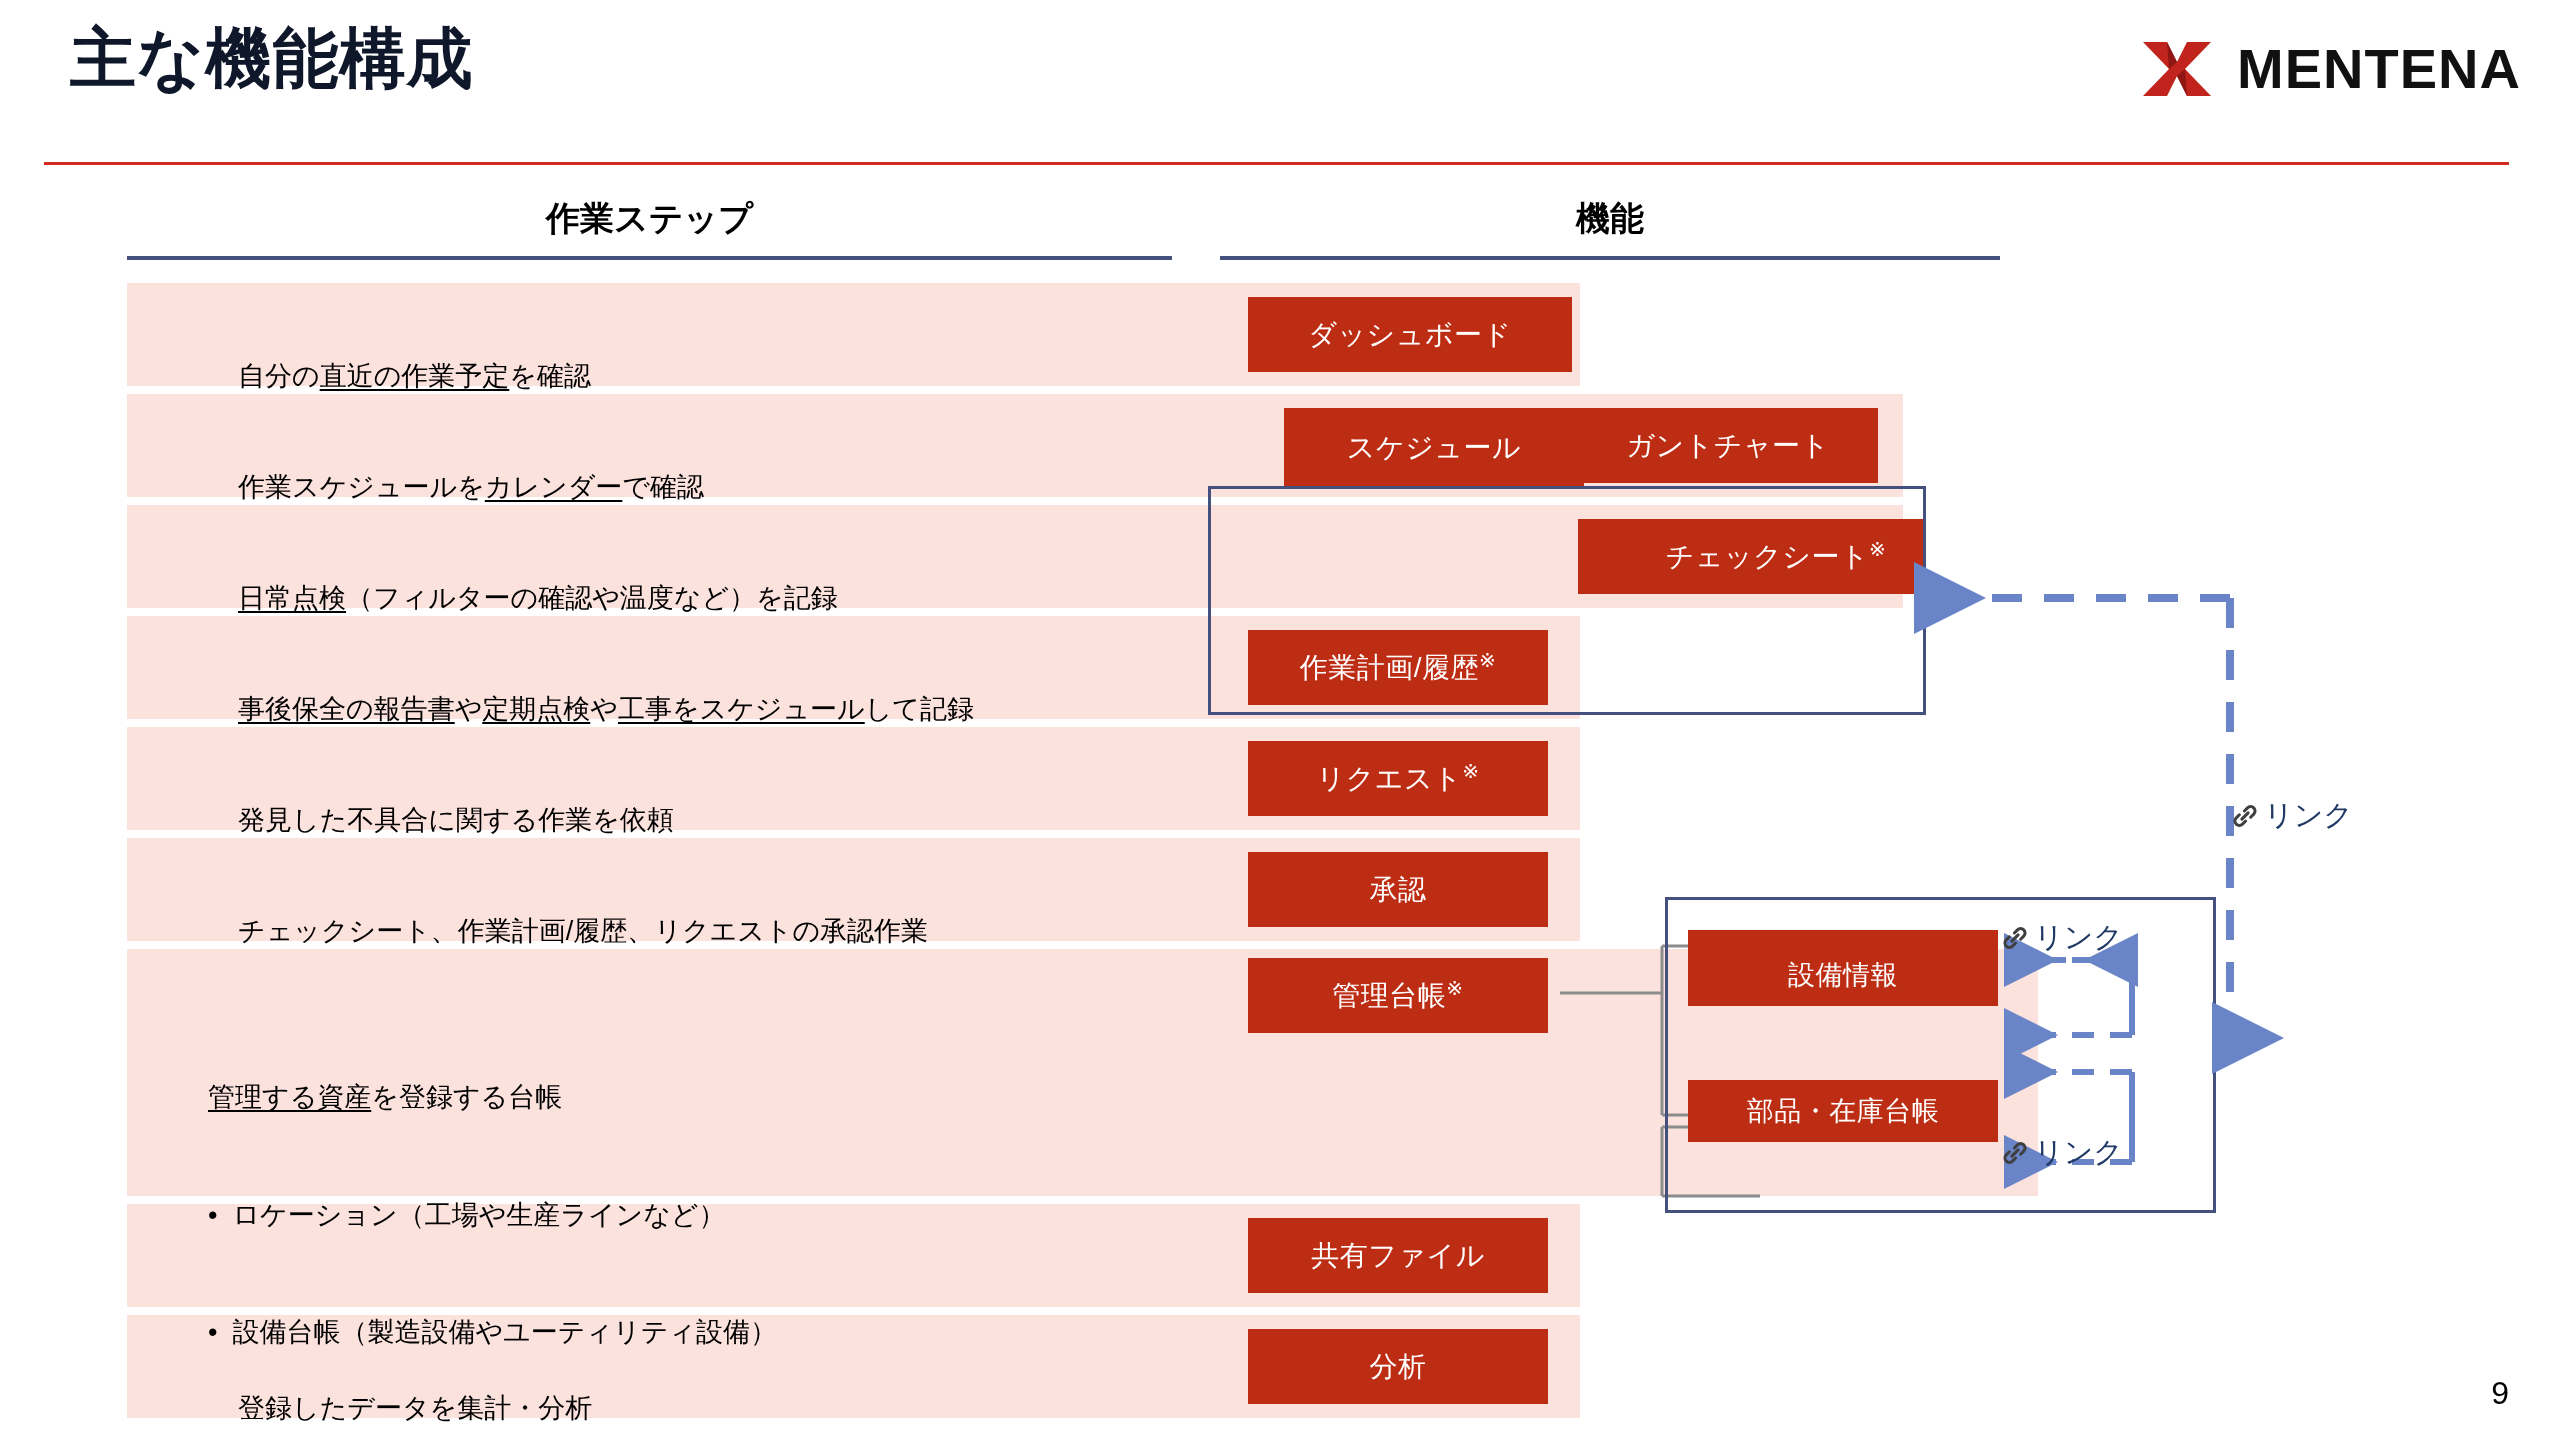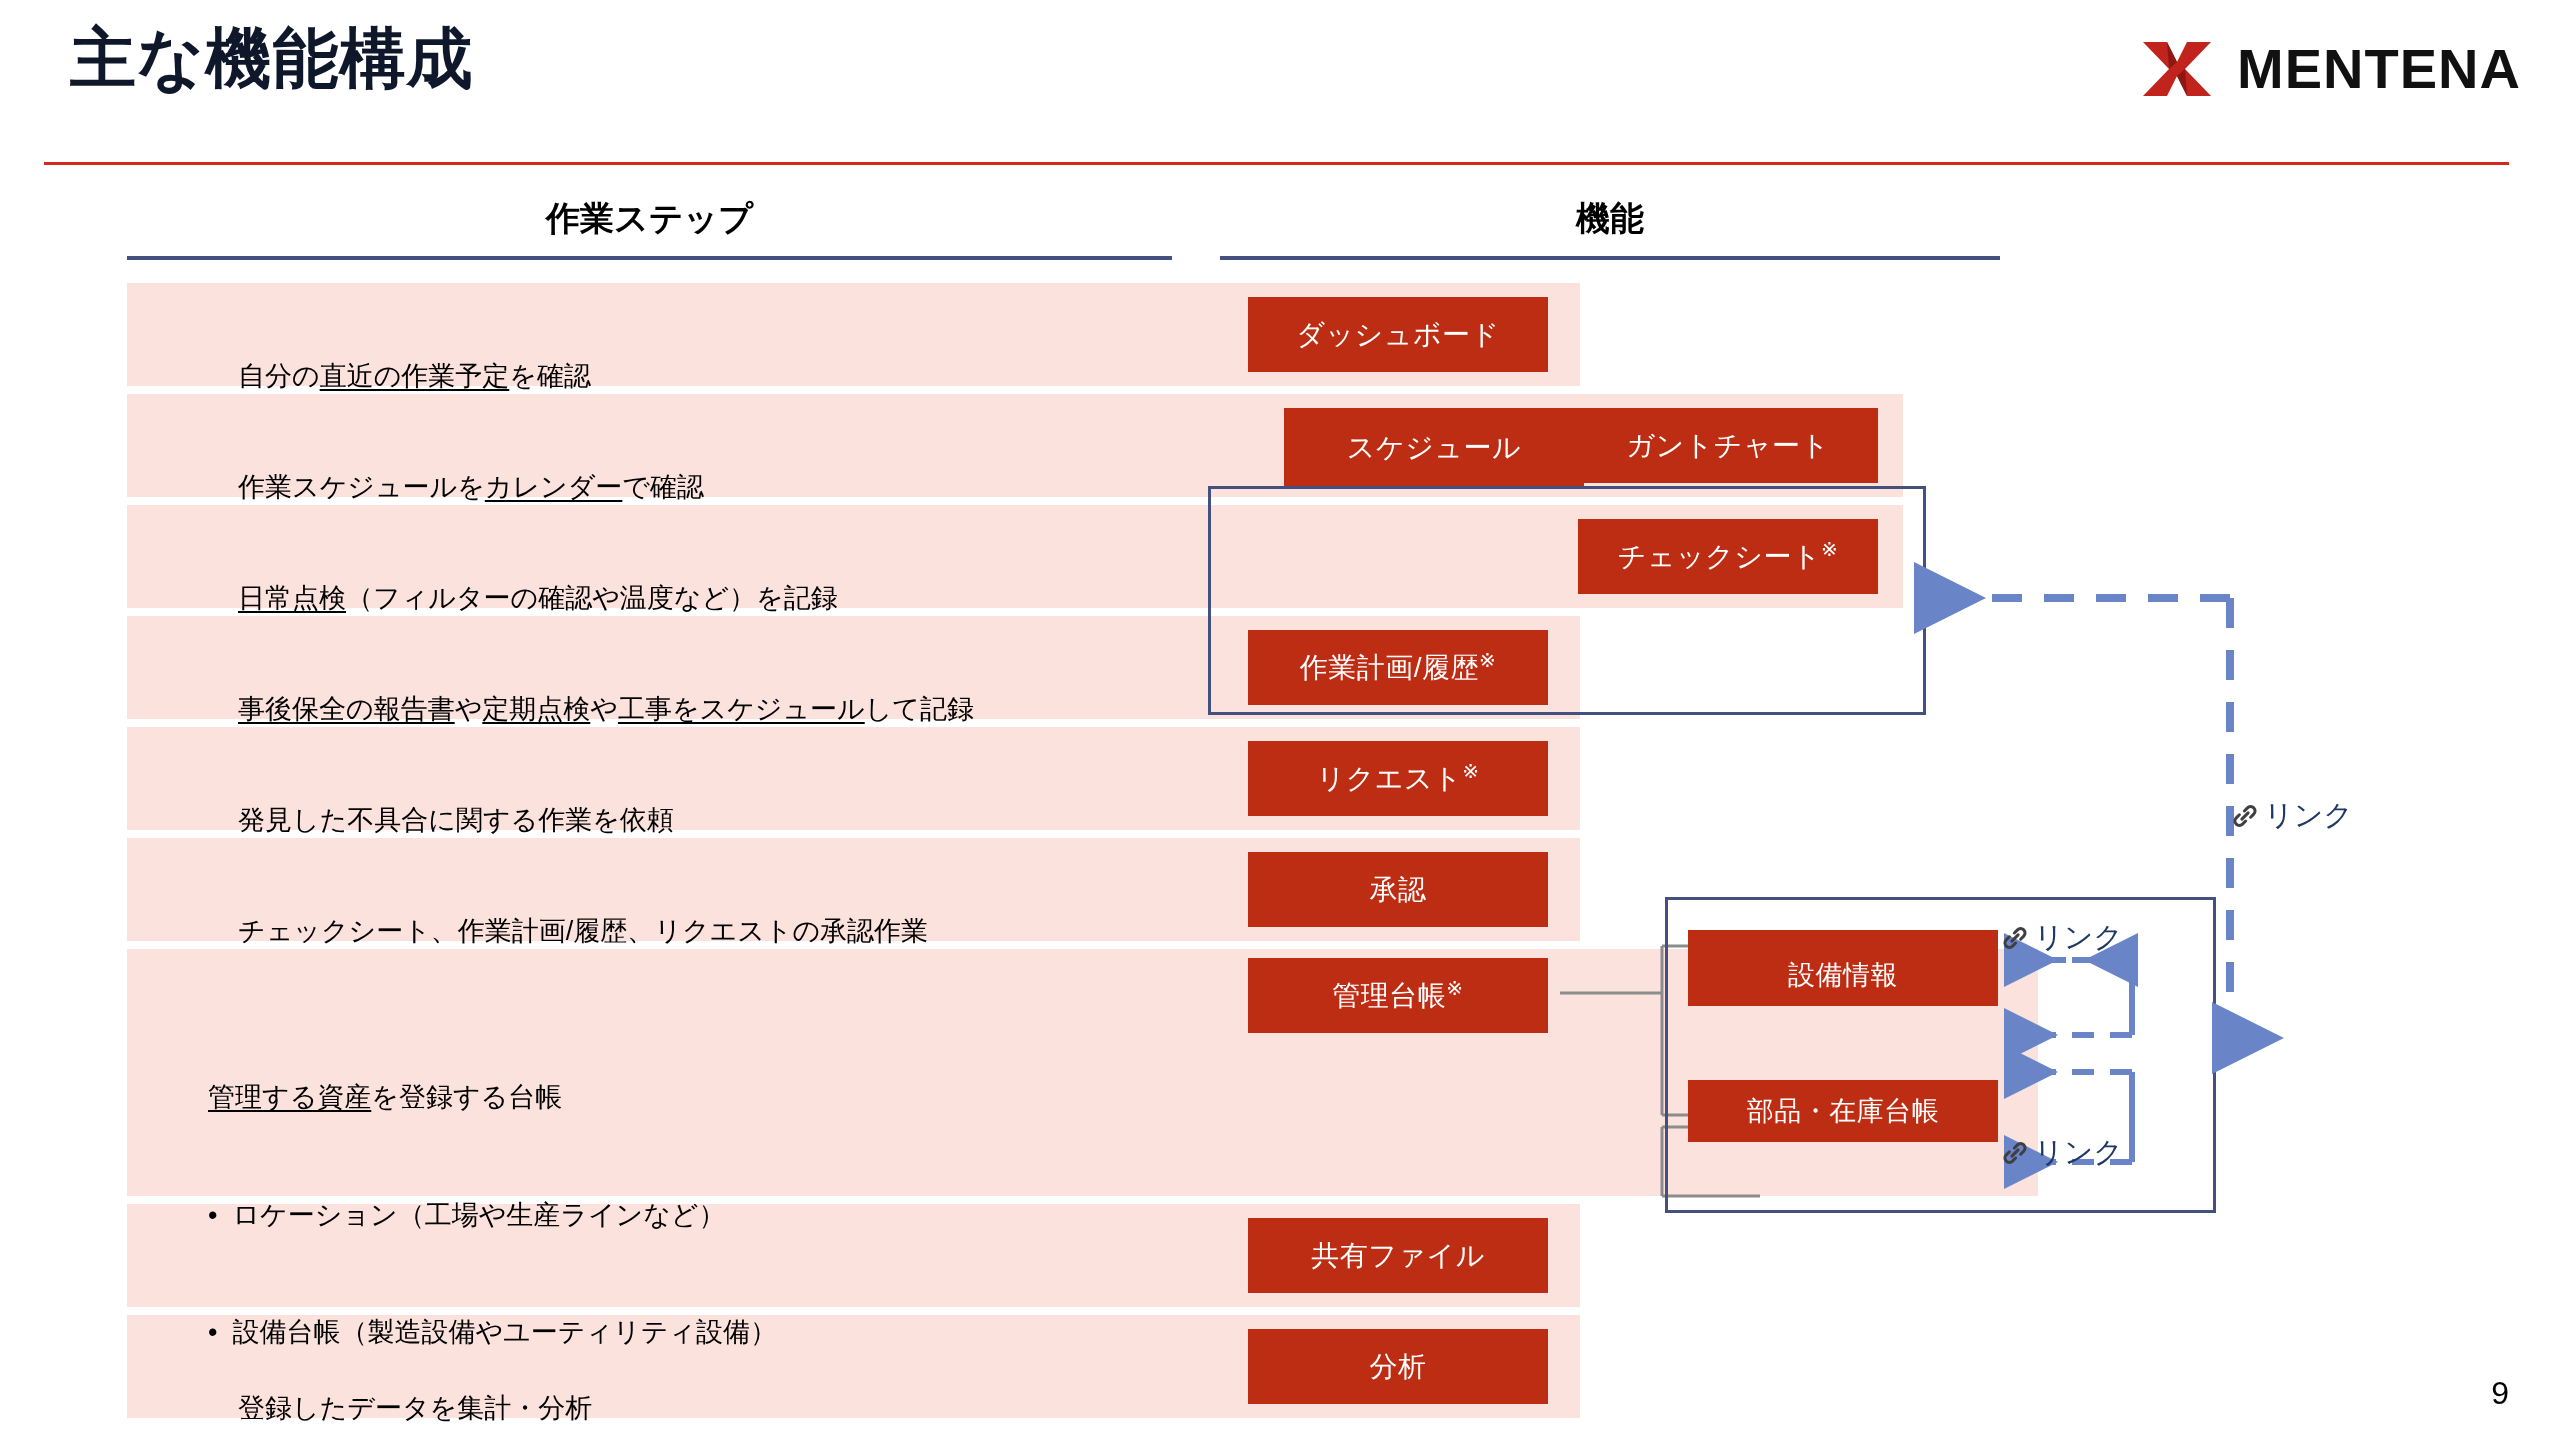--- a/index.html
+++ b/index.html
@@ -159,32 +159,32 @@
       <path d="M0,63 H102"></path>
       <path d="M102,16 V185"></path>
       <path d="M102,16 H200"></path>
       <path d="M102,185 H200"></path>
       <path d="M102,197 V266"></path>
       <path d="M102,197 H200"></path>
       <path d="M102,266 H200"></path>
     </g>
   </svg>
 
-  <div class="chip" style="left:1248px;top:297px;width:300px;height:75px;">
+  <div class="chip" style="left:1248px;top:297px;width:324px;height:75px;">
     <span>ダッシュボード</span>
   </div>
 
   <div class="chip" style="left:1284px;top:408px;width:300px;height:80px;">
     <span>スケジュール</span>
   </div>
   <div class="chip" style="left:1578px;top:408px;width:300px;height:75px;">
     <span>ガントチャート</span>
   </div>
 
-  <div class="chip" style="left:1578px;top:519px;width:300px;height:75px;">
+  <div class="chip" style="left:1578px;top:519px;width:300px;height:75px;padding-left:48px;">
     <span>チェックシート<span class="mark">※</span></span>
   </div>
 
   <div class="chip" style="left:1248px;top:630px;width:300px;height:75px;">
     <span>作業計画/履歴<span class="mark">※</span></span>
   </div>
 
   <div class="chip" style="left:1248px;top:741px;width:300px;height:75px;">
     <span>リクエスト<span class="mark">※</span></span>
   </div>

